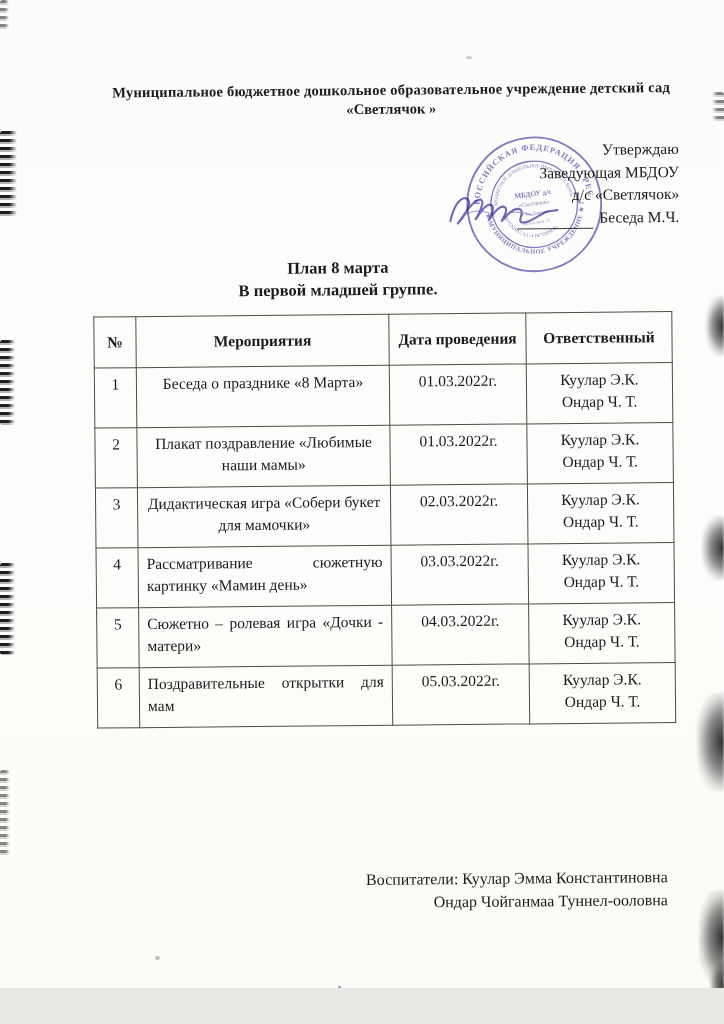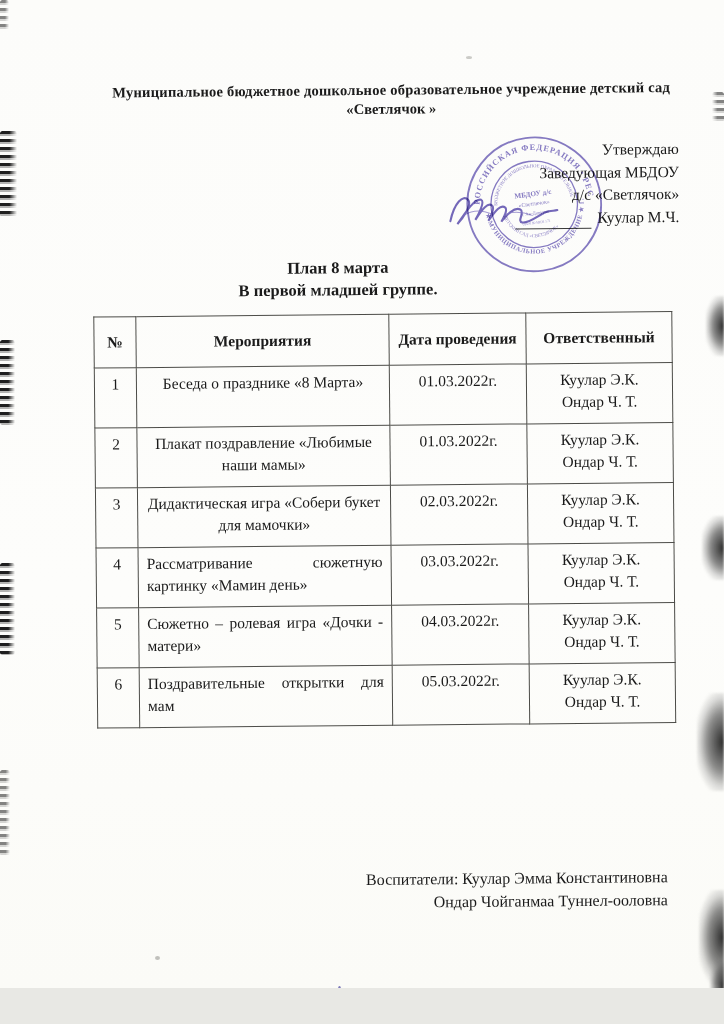--- a/index.html
+++ b/index.html
@@ -78,21 +78,21 @@
 
     <div class="org">Муниципальное бюджетное дошкольное образовательное учреждение детский сад</div>
     <div class="org-l2">«Светлячок »</div>
 
     <div class="approve">
       <div>Утверждаю</div>
       <div>Заведующая МБДОУ</div>
       <div>д/с «Светлячок»</div>
       <div class="sig-row">
         <span class="sig-line"></span>
-        <span>Куулар М.Ч.</span>
+        <span>Беседа М.Ч.</span>
       </div>
     </div>
 
     <svg class="stamp" viewBox="0 0 140 140">
       <defs>
         <path id="arcTop" d="M 17,70 A 53,53 0 1 1 123,70"></path>
         <path id="arcBot" d="M 22,70 A 48,48 0 0 0 118,70"></path>
         <path id="arc2Top" d="M 34,70 A 36,36 0 1 1 106,70"></path>
         <path id="arc2Bot" d="M 38,70 A 32,32 0 0 0 102,70"></path>
       </defs>

